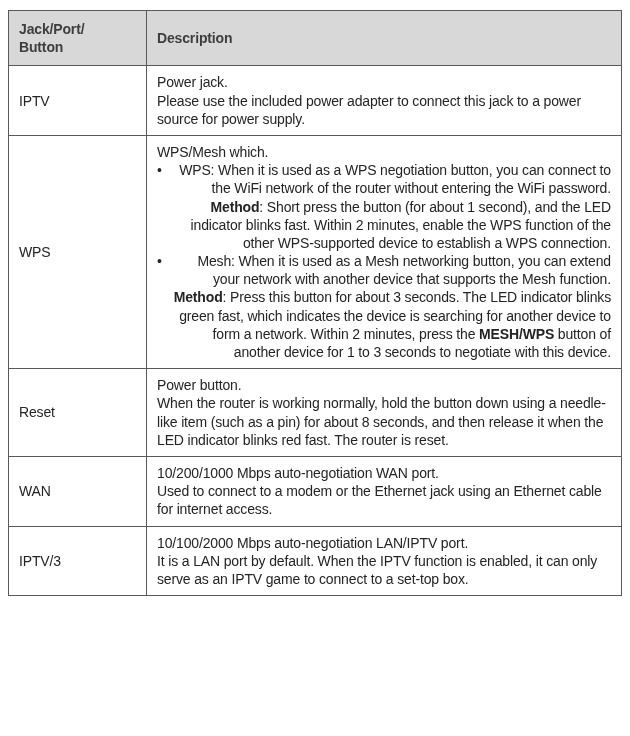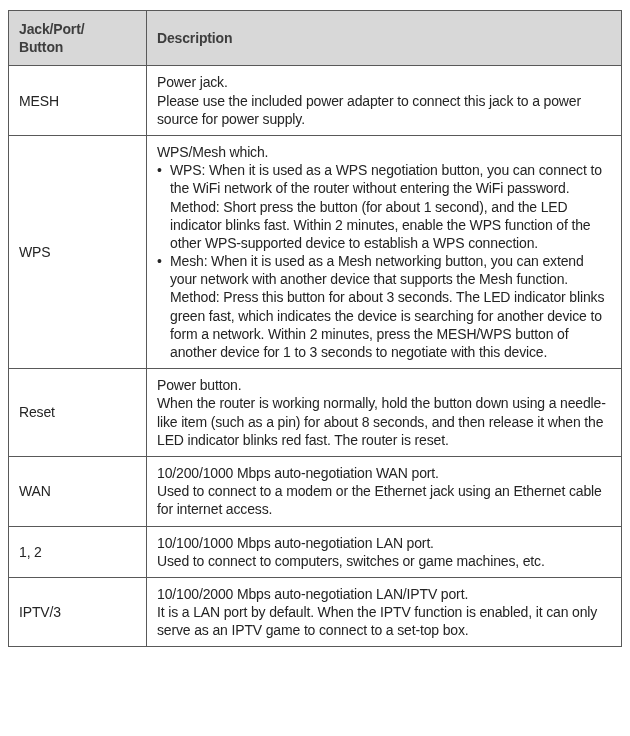--- a/index.html
+++ b/index.html
@@ -36,39 +36,39 @@
     background:var(--header-bg);
     color:var(--header-text-color);
     font-weight:bold;
     padding-top:9px;
     padding-bottom:9px;
   }
   .col-name{ width:138px; }
   .para .line, .bullet-body .line{ display:block; }
   .bullet{ display:flex; }
   .marker{ flex:0 0 13px; }
-  .bullet-body{ flex:1 1 auto; }
-  .bold{ font-weight:normal; }
+  .bullet-body{ flex:1 1 auto;text-align:right; }
+  .bold{ font-weight:bold; }
 </style>
 </head>
 <body>
 
 <table>
   <thead>
     <tr>
       <th class="col-name">
         <div>Jack/Port/</div>
         <div>Button</div>
       </th>
       <th class="col-desc">Description</th>
     </tr>
   </thead>
   <tbody>
       <tr>
-        <td class="col-name">MESH</td>
+        <td class="col-name">IPTV</td>
         <td class="col-desc">
           <div class="para">
             <div class="line"><span>Power jack.</span></div>
             <div class="line"><span>Please use the included power adapter to connect this jack to a power source for power supply.</span></div>
           </div>
         </td>
       </tr>
       <tr>
         <td class="col-name">WPS</td>
         <td class="col-desc">
@@ -103,29 +103,20 @@
       <tr>
         <td class="col-name">WAN</td>
         <td class="col-desc">
           <div class="para">
             <div class="line"><span>10/200/1000 Mbps auto-negotiation WAN port.</span></div>
             <div class="line"><span>Used to connect to a modem or the Ethernet jack using an Ethernet cable for internet access.</span></div>
           </div>
         </td>
       </tr>
       <tr>
-        <td class="col-name">1, 2</td>
-        <td class="col-desc">
-          <div class="para">
-            <div class="line"><span>10/100/1000 Mbps auto-negotiation LAN port.</span></div>
-            <div class="line"><span>Used to connect to computers, switches or game machines, etc.</span></div>
-          </div>
-        </td>
-      </tr>
-      <tr>
         <td class="col-name">IPTV/3</td>
         <td class="col-desc">
           <div class="para">
             <div class="line"><span>10/100/2000 Mbps auto-negotiation LAN/IPTV port.</span></div>
             <div class="line"><span>It is a LAN port by default. When the IPTV function is enabled, it can only serve as an IPTV game to connect to a set-top box.</span></div>
           </div>
         </td>
       </tr>
     </tbody>
 </table>

